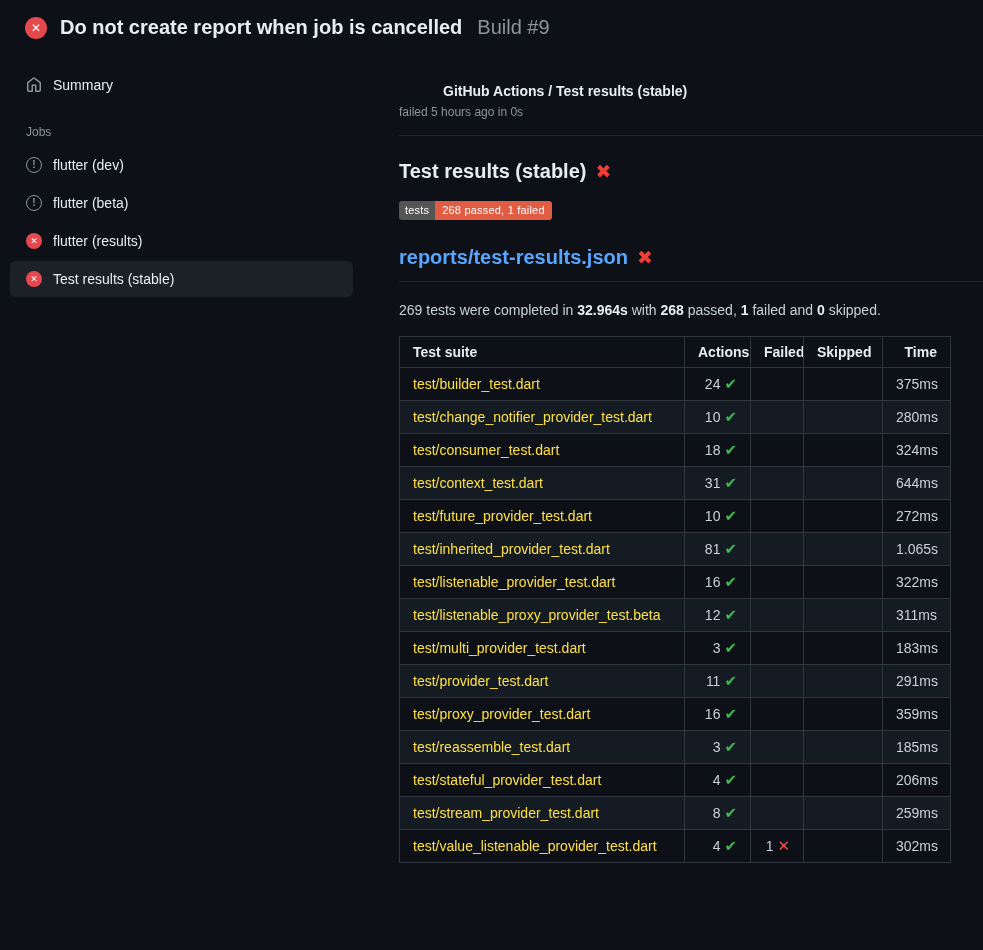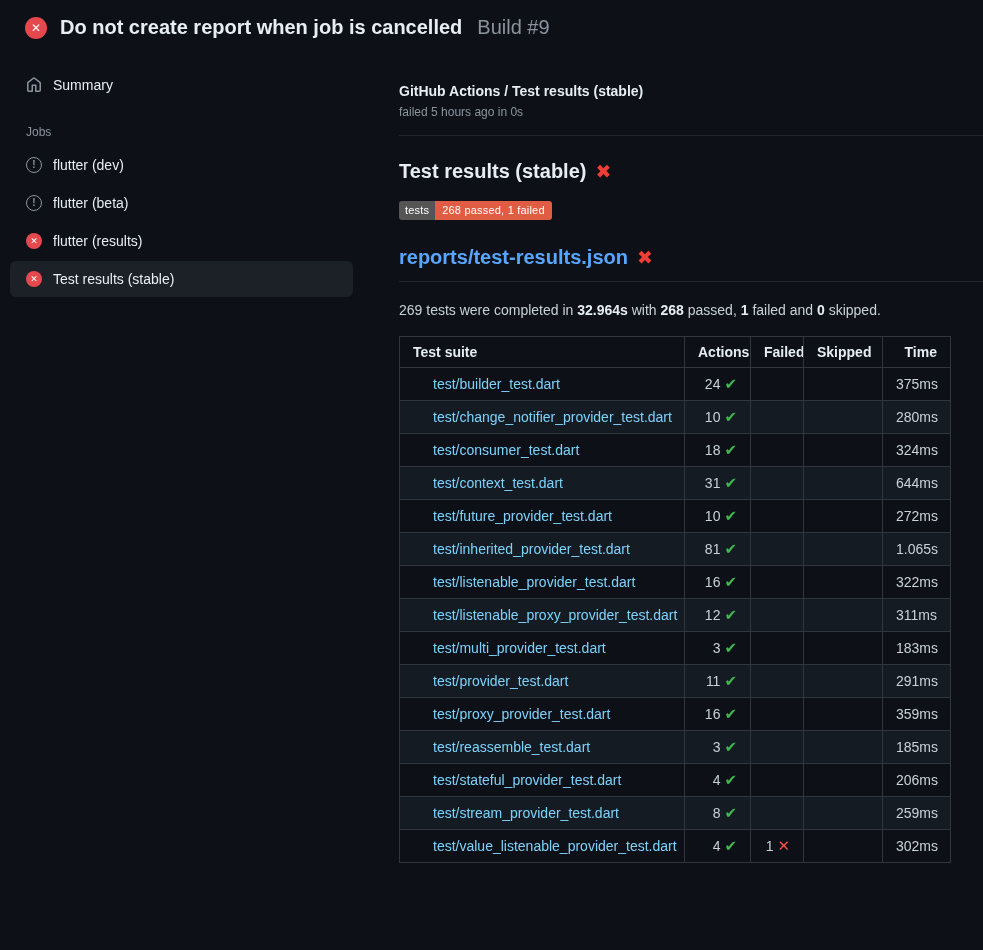--- a/index.html
+++ b/index.html
@@ -40,21 +40,21 @@
   }
   .fail-icon-sm {
     width:16px; height:16px; border-radius:50%; background:#e5484d; color:#fff;
     display:flex; align-items:center; justify-content:center;
     font-size:9px; font-weight:bold; flex-shrink:0; line-height:1;
   }
   .jobs-label { color:#8b949e; font-size:12px; padding:20px 16px 8px 16px; }
 
   
   .main { flex:1; min-width:0; padding:30px 32px 0 24px; }
-  .breadcrumb { font-size:14px; font-weight:700; color:#e6edf3; }
+  .breadcrumb { font-size:14px; font-weight:700; color:#e6edf3;margin-left:44px; }
   .status-line { font-size:12px; color:#8b949e; margin-top:6px; }
   .rule { height:1px; background:#21262d; margin-right:-32px; }
   .rule-1 { margin-top:16px; }
   .rule-2 { margin-top:12px; }
 
   .section-title {
     display:flex; align-items:center; gap:9px;
     margin-top:24px; font-size:20px; font-weight:700; color:#e6edf3;
   }
   .heading-x { color:#ef3e36; font-size:19px; font-weight:bold; line-height:1; }
@@ -80,21 +80,21 @@
   }
   .results thead th { font-weight:700; color:#e6edf3; text-align:left; }
   .results th.num, .results td.num { text-align:right; }
   .results tbody tr { background:#0d1117; }
   .results tbody tr:nth-child(2n) { background:#151b23; }
   .col-suite  { width:auto; }
   .col-passed { width:66px; }
   .col-failed { width:53px; }
   .col-skipped{ width:79px; }
   .col-time   { width:68px; }
-  .suite-link { color:#7dd3fc;margin-left:20px; }
+  .suite-link { color:#fde047; }
   .cell-icon { margin-left:4px; font-size:15px; }
   td[data-name="passed-cell"] .cell-icon { color:#3fb950; }
   td[data-name="failed-cell"] .cell-icon { color:#f85149; font-weight:bold; }
 </style>
 </head>
 <body>
 
 <header class="app-header" data-name="page-header">
   <span class="fail-circle" data-name="failed-status-icon">✕</span>
   <span class="header-title" data-name="page-title">Do not create report when job is cancelled</span>
@@ -235,21 +235,21 @@
       <a href="#" class="suite-link" data-name="suite-link">test/listenable_provider_test.dart</a>
     </td>
     <td class="num" data-name="passed-cell"><span class="cell-val">16</span><span class="cell-icon" data-name="check-icon">✔</span></td>
     <td class="num" data-name="failed-cell"><span class="cell-val"></span><span class="cell-icon" data-name="x-icon"></span></td>
     <td class="num" data-name="skipped-cell"></td>
     <td class="num" data-name="time-cell">322ms</td>
   </tr>
 
   <tr data-name="table-row">
     <td class="col-suite">
-      <a href="#" class="suite-link" data-name="suite-link">test/listenable_proxy_provider_test.dart</a>
+      <a href="#" class="suite-link" data-name="suite-link">test/listenable_proxy_provider_test.beta</a>
     </td>
     <td class="num" data-name="passed-cell"><span class="cell-val">12</span><span class="cell-icon" data-name="check-icon">✔</span></td>
     <td class="num" data-name="failed-cell"><span class="cell-val"></span><span class="cell-icon" data-name="x-icon"></span></td>
     <td class="num" data-name="skipped-cell"></td>
     <td class="num" data-name="time-cell">311ms</td>
   </tr>
 
   <tr data-name="table-row">
     <td class="col-suite">
       <a href="#" class="suite-link" data-name="suite-link">test/multi_provider_test.dart</a>

